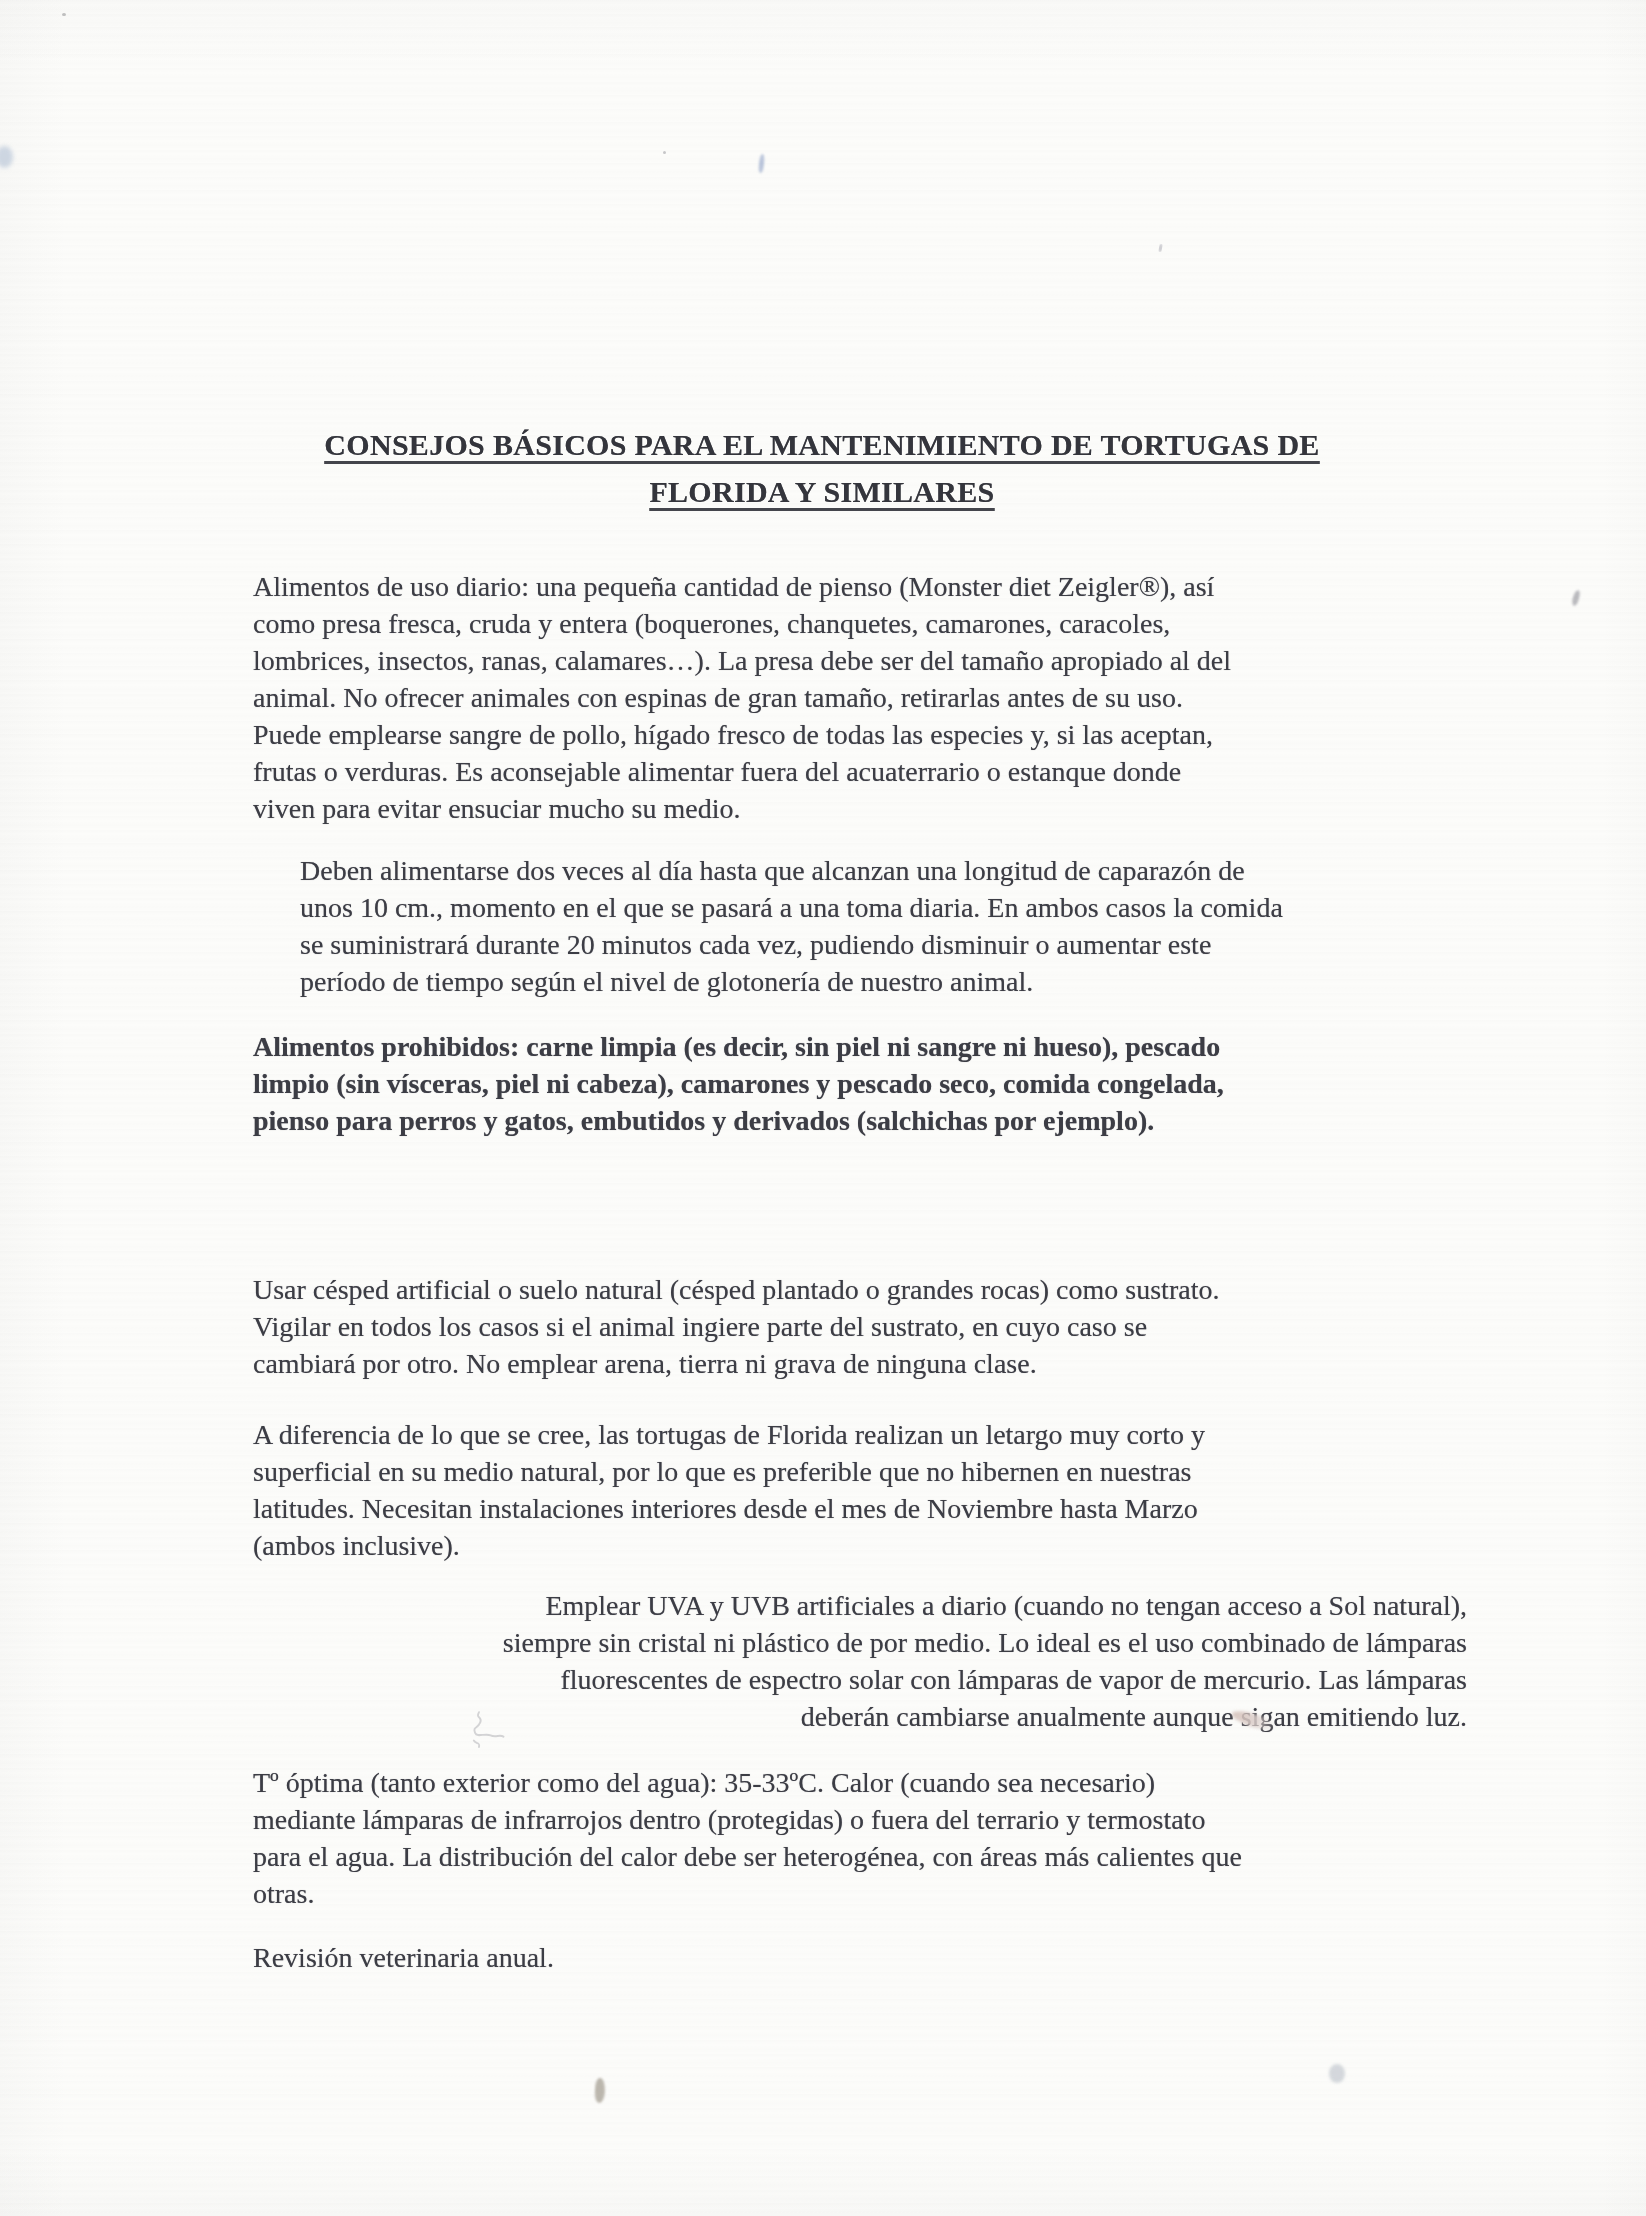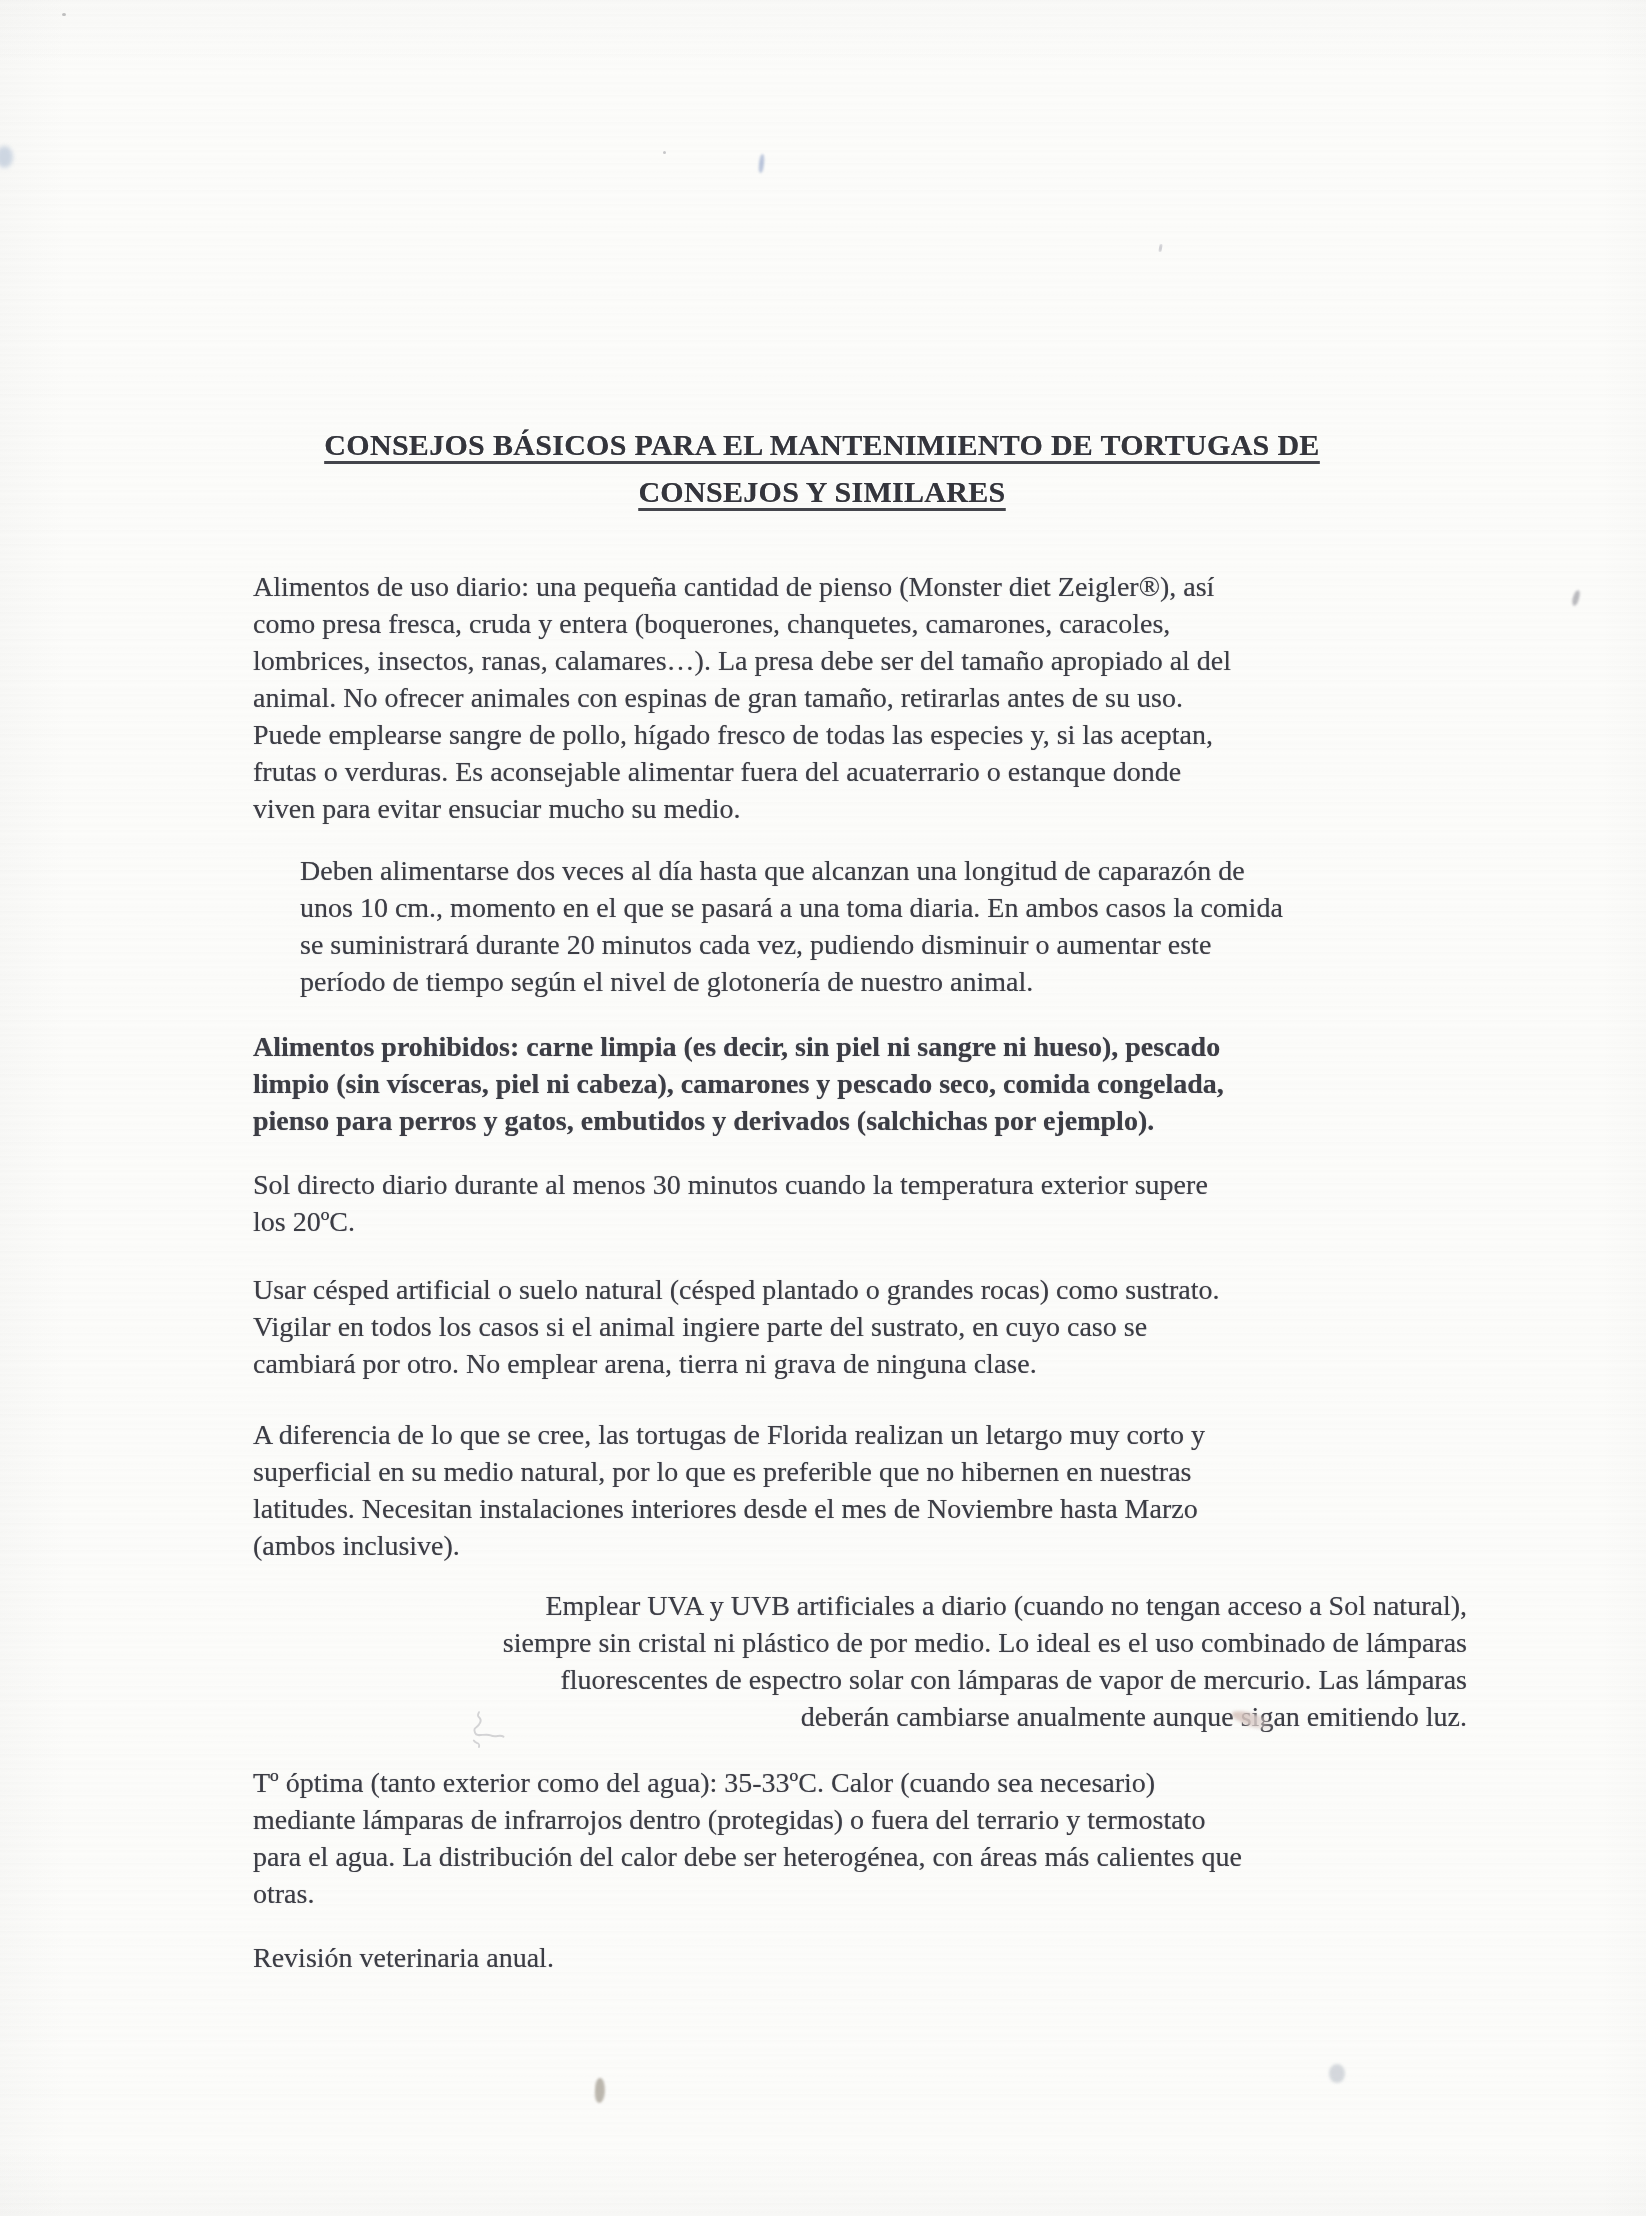--- a/index.html
+++ b/index.html
@@ -86,39 +86,37 @@
   .mark-beige { left: 595px; top: 2078px; width: 10.3px; height: 24.5px; background: #aca69b; border-radius: 40% 60% 50% 50%; filter: blur(0.9px); transform: rotate(4deg); opacity: 0.8; }
   .smudge-bottom-right { left: 1329px; top: 2064px; width: 15.5px; height: 19.4px; background: #d0d4d9; border-radius: 50%; filter: blur(1.6px); opacity: 0.9; }
 </style>
 </head>
 <body>
 
 <div class="page">
 
   <div class="doc-title">
     <span class="u-line">CONSEJOS BÁSICOS PARA EL MANTENIMIENTO DE TORTUGAS DE</span><br>
-    <span class="u-line">CONSEJOS Y SIMILARES</span>
+    <span class="u-line">FLORIDA Y SIMILARES</span>
   </div>
 
   <div class="para para-1">Alimentos de uso diario: una pequeña cantidad de pienso (Monster diet Zeigler®), así
 como presa fresca, cruda y entera (boquerones, chanquetes, camarones, caracoles,
 lombrices, insectos, ranas, calamares…). La presa debe ser del tamaño apropiado al del
 animal. No ofrecer animales con espinas de gran tamaño, retirarlas antes de su uso.
 Puede emplearse sangre de pollo, hígado fresco de todas las especies y, si las aceptan,
 frutas o verduras. Es aconsejable alimentar fuera del acuaterrario o estanque donde
 viven para evitar ensuciar mucho su medio.</div>
   <div class="para para-2">Deben alimentarse dos veces al día hasta que alcanzan una longitud de caparazón de
 unos 10 cm., momento en el que se pasará a una toma diaria. En ambos casos la comida
 se suministrará durante 20 minutos cada vez, pudiendo disminuir o aumentar este
 período de tiempo según el nivel de glotonería de nuestro animal.</div>
   <div class="para para-3">Alimentos prohibidos: carne limpia (es decir, sin piel ni sangre ni hueso), pescado
 limpio (sin vísceras, piel ni cabeza), camarones y pescado seco, comida congelada,
 pienso para perros y gatos, embutidos y derivados (salchichas por ejemplo).</div>
-  <div class="para para-4">Sol directo diario durante al menos 30 minutos cuando la temperatura exterior supere
-los 20ºC.</div>
   <div class="para para-6">A diferencia de lo que se cree, las tortugas de Florida realizan un letargo muy corto y
 superficial en su medio natural, por lo que es preferible que no hibernen en nuestras
 latitudes. Necesitan instalaciones interiores desde el mes de Noviembre hasta Marzo
 (ambos inclusive).</div>
   <div class="para para-5">Usar césped artificial o suelo natural (césped plantado o grandes rocas) como sustrato.
 Vigilar en todos los casos si el animal ingiere parte del sustrato, en cuyo caso se
 cambiará por otro. No emplear arena, tierra ni grava de ninguna clase.</div>
   <div class="para para-7">Emplear UVA y UVB artificiales a diario (cuando no tengan acceso a Sol natural),
 siempre sin cristal ni plástico de por medio. Lo ideal es el uso combinado de lámparas
 fluorescentes de espectro solar con lámparas de vapor de mercurio. Las lámparas

